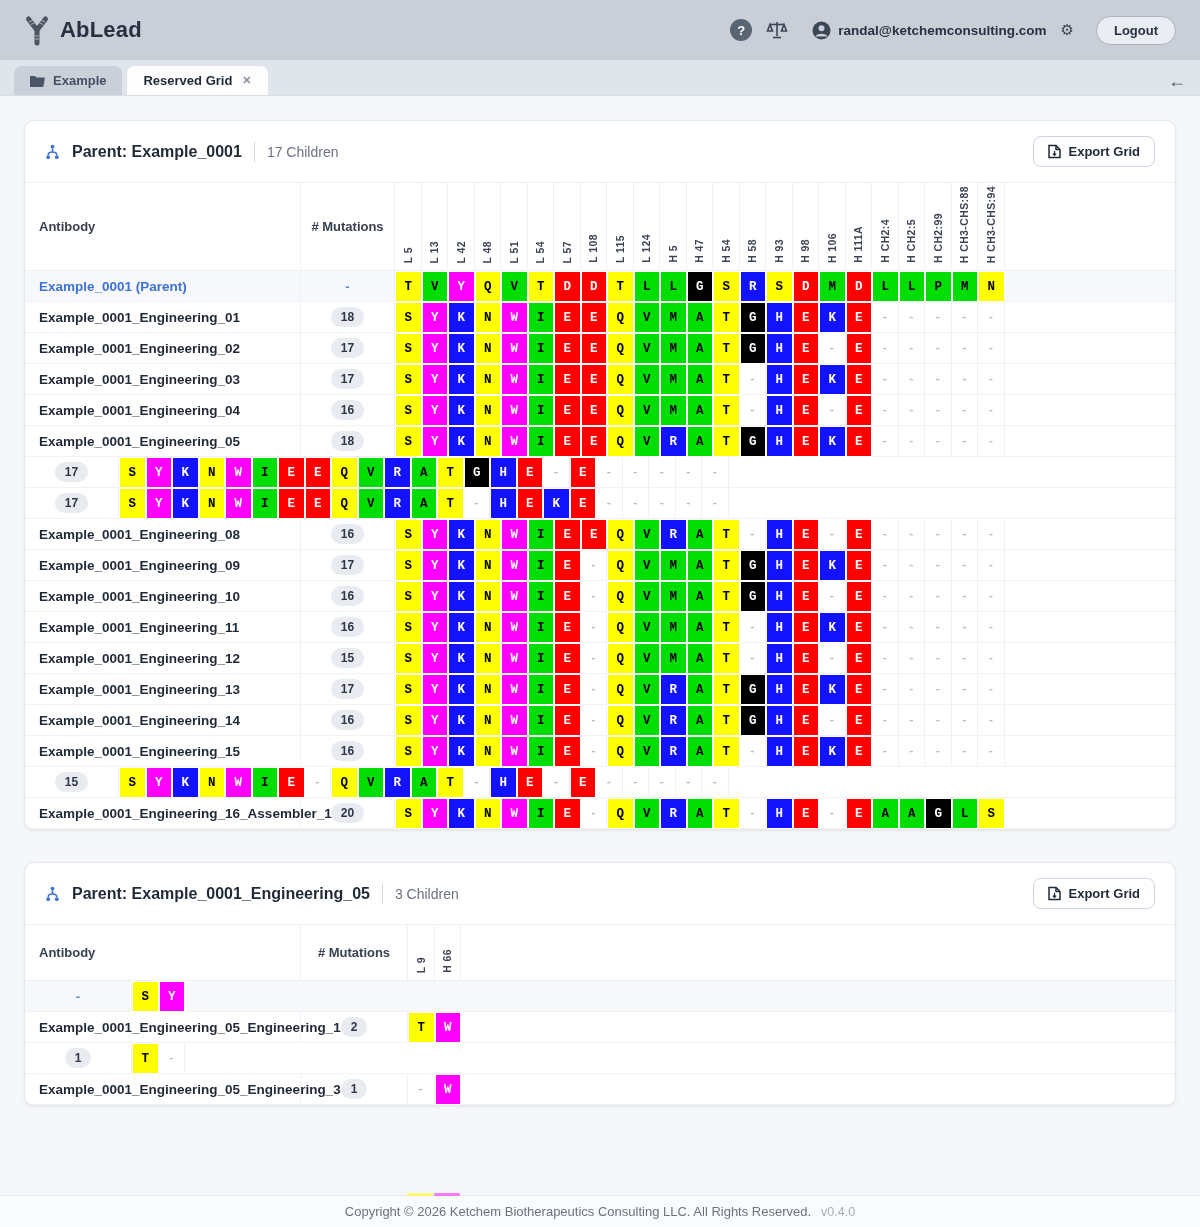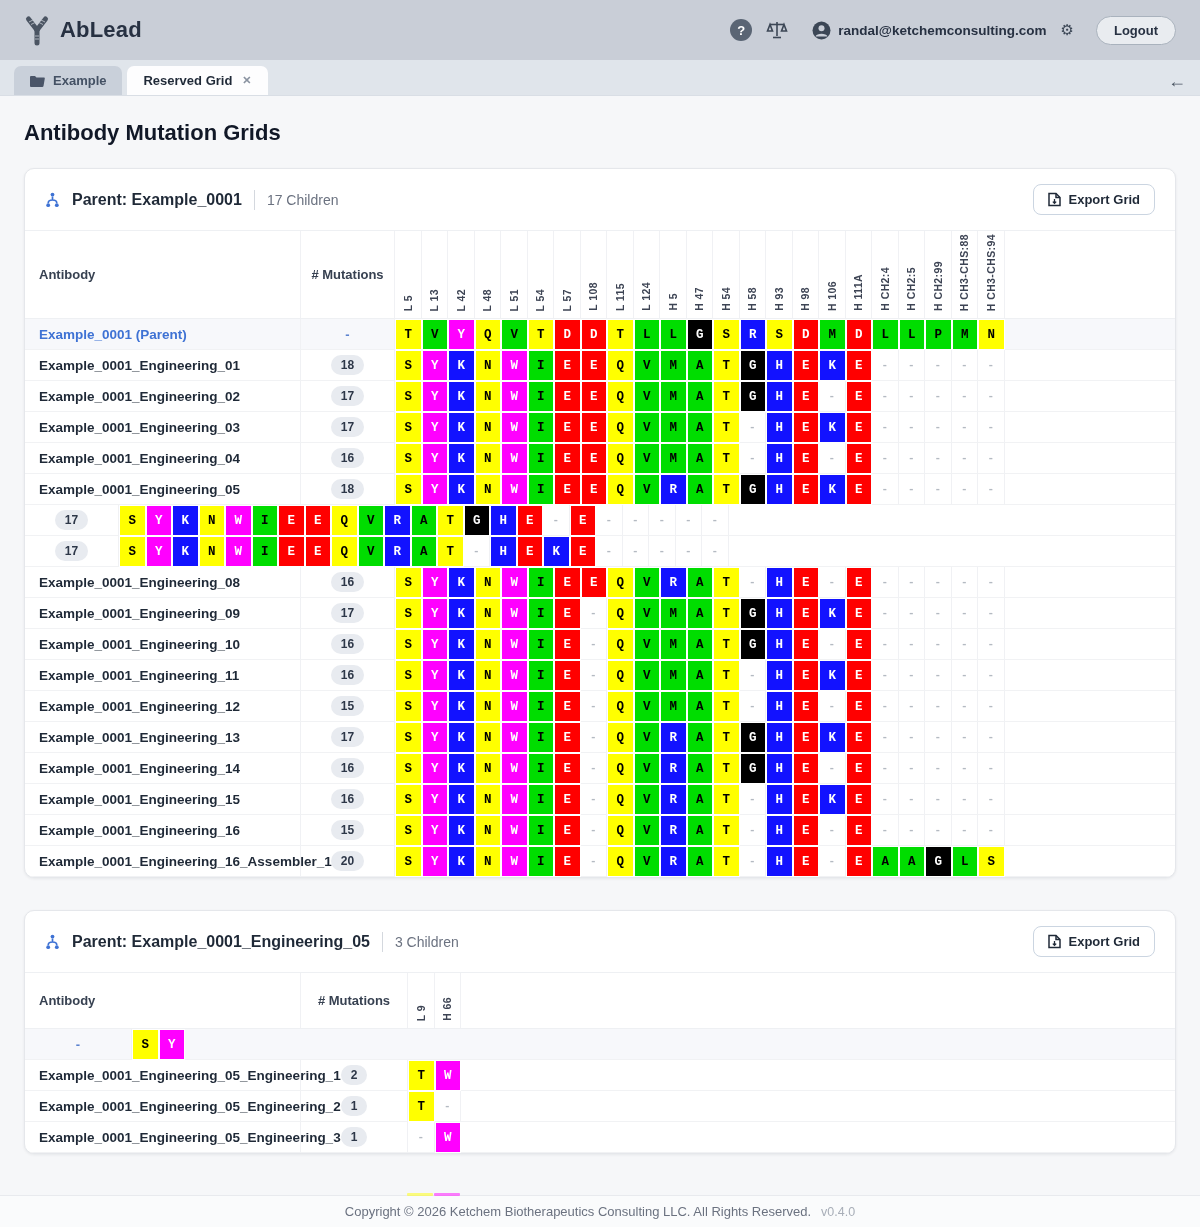--- a/index.html
+++ b/index.html
@@ -133,21 +133,20 @@
     <span>Example</span>
   </div>
   <div class="tab active">
     <span>Reserved Grid</span>
     <span class="tab-close">✕</span>
   </div>
   <span class="back-arrow">←</span>
 </div>
 
 <div class="content">
-  <h1 class="page-title">Antibody Mutation Grids</h1>
   <div id="grids">
   <div class="grid-card">
     <div class="grid-card-header">
       <span>
         <svg width="15" height="16" viewBox="0 0 15 16" fill="none" stroke="#3e72d4" stroke-width="1.7">
           <circle cx="7.5" cy="2.6" r="1.9" fill="#3e72d4" stroke="none"></circle>
           <path d="M7.5 4.5 L7.5 8 M7.5 8 C4 8 3.2 9.5 3.2 11.2 M7.5 8 C11 8 11.8 9.5 11.8 11.2"></path>
           <circle cx="3.2" cy="13.2" r="1.9" fill="#3e72d4" stroke="none"></circle>
           <circle cx="11.8" cy="13.2" r="1.9" fill="#3e72d4" stroke="none"></circle>
         </svg>
@@ -743,23 +742,20 @@
               <div class="cell colored" style="background: rgb(18, 18, 255); color: rgb(255, 255, 255);">K</div>
               <div class="cell colored" style="background: rgb(255, 0, 0); color: rgb(255, 255, 255);">E</div>
               <div class="cell empty">-</div>
               <div class="cell empty">-</div>
               <div class="cell empty">-</div>
               <div class="cell empty">-</div>
               <div class="cell empty">-</div>
               <div class="row-filler"></div>
             </div>
             <div class="grid-row">
-              <div class="col-antibody">
-                <span class="ab-name">Example_0001_Engineering_16</span>
-              </div>
               <div class="col-mut">
                 <span class="mut-badge">15</span>
               </div>
               <div class="cell colored" style="background: rgb(255, 255, 0); color: rgb(0, 0, 0);">S</div>
               <div class="cell colored" style="background: rgb(255, 0, 255); color: rgb(255, 255, 255);">Y</div>
               <div class="cell colored" style="background: rgb(18, 18, 255); color: rgb(255, 255, 255);">K</div>
               <div class="cell colored" style="background: rgb(255, 255, 0); color: rgb(0, 0, 0);">N</div>
               <div class="cell colored" style="background: rgb(255, 0, 255); color: rgb(255, 255, 255);">W</div>
               <div class="cell colored" style="background: rgb(0, 221, 0); color: rgb(0, 0, 0);">I</div>
               <div class="cell colored" style="background: rgb(255, 0, 0); color: rgb(255, 255, 255);">E</div>
@@ -868,23 +864,20 @@
                 <span class="ab-name">Example_0001_Engineering_05_Engineering_1</span>
               </div>
               <div class="col-mut">
                 <span class="mut-badge">2</span>
               </div>
               <div class="cell colored" style="background: rgb(255, 255, 0); color: rgb(0, 0, 0);">T</div>
               <div class="cell colored" style="background: rgb(255, 0, 255); color: rgb(255, 255, 255);">W</div>
               <div class="row-filler"></div>
             </div>
             <div class="grid-row">
-              <div class="col-antibody">
-                <span class="ab-name">Example_0001_Engineering_05_Engineering_2</span>
-              </div>
               <div class="col-mut">
                 <span class="mut-badge">1</span>
               </div>
               <div class="cell colored" style="background: rgb(255, 255, 0); color: rgb(0, 0, 0);">T</div>
               <div class="cell empty">-</div>
               <div class="row-filler"></div>
             </div>
             <div class="grid-row">
               <div class="col-antibody">
                 <span class="ab-name">Example_0001_Engineering_05_Engineering_3</span>

